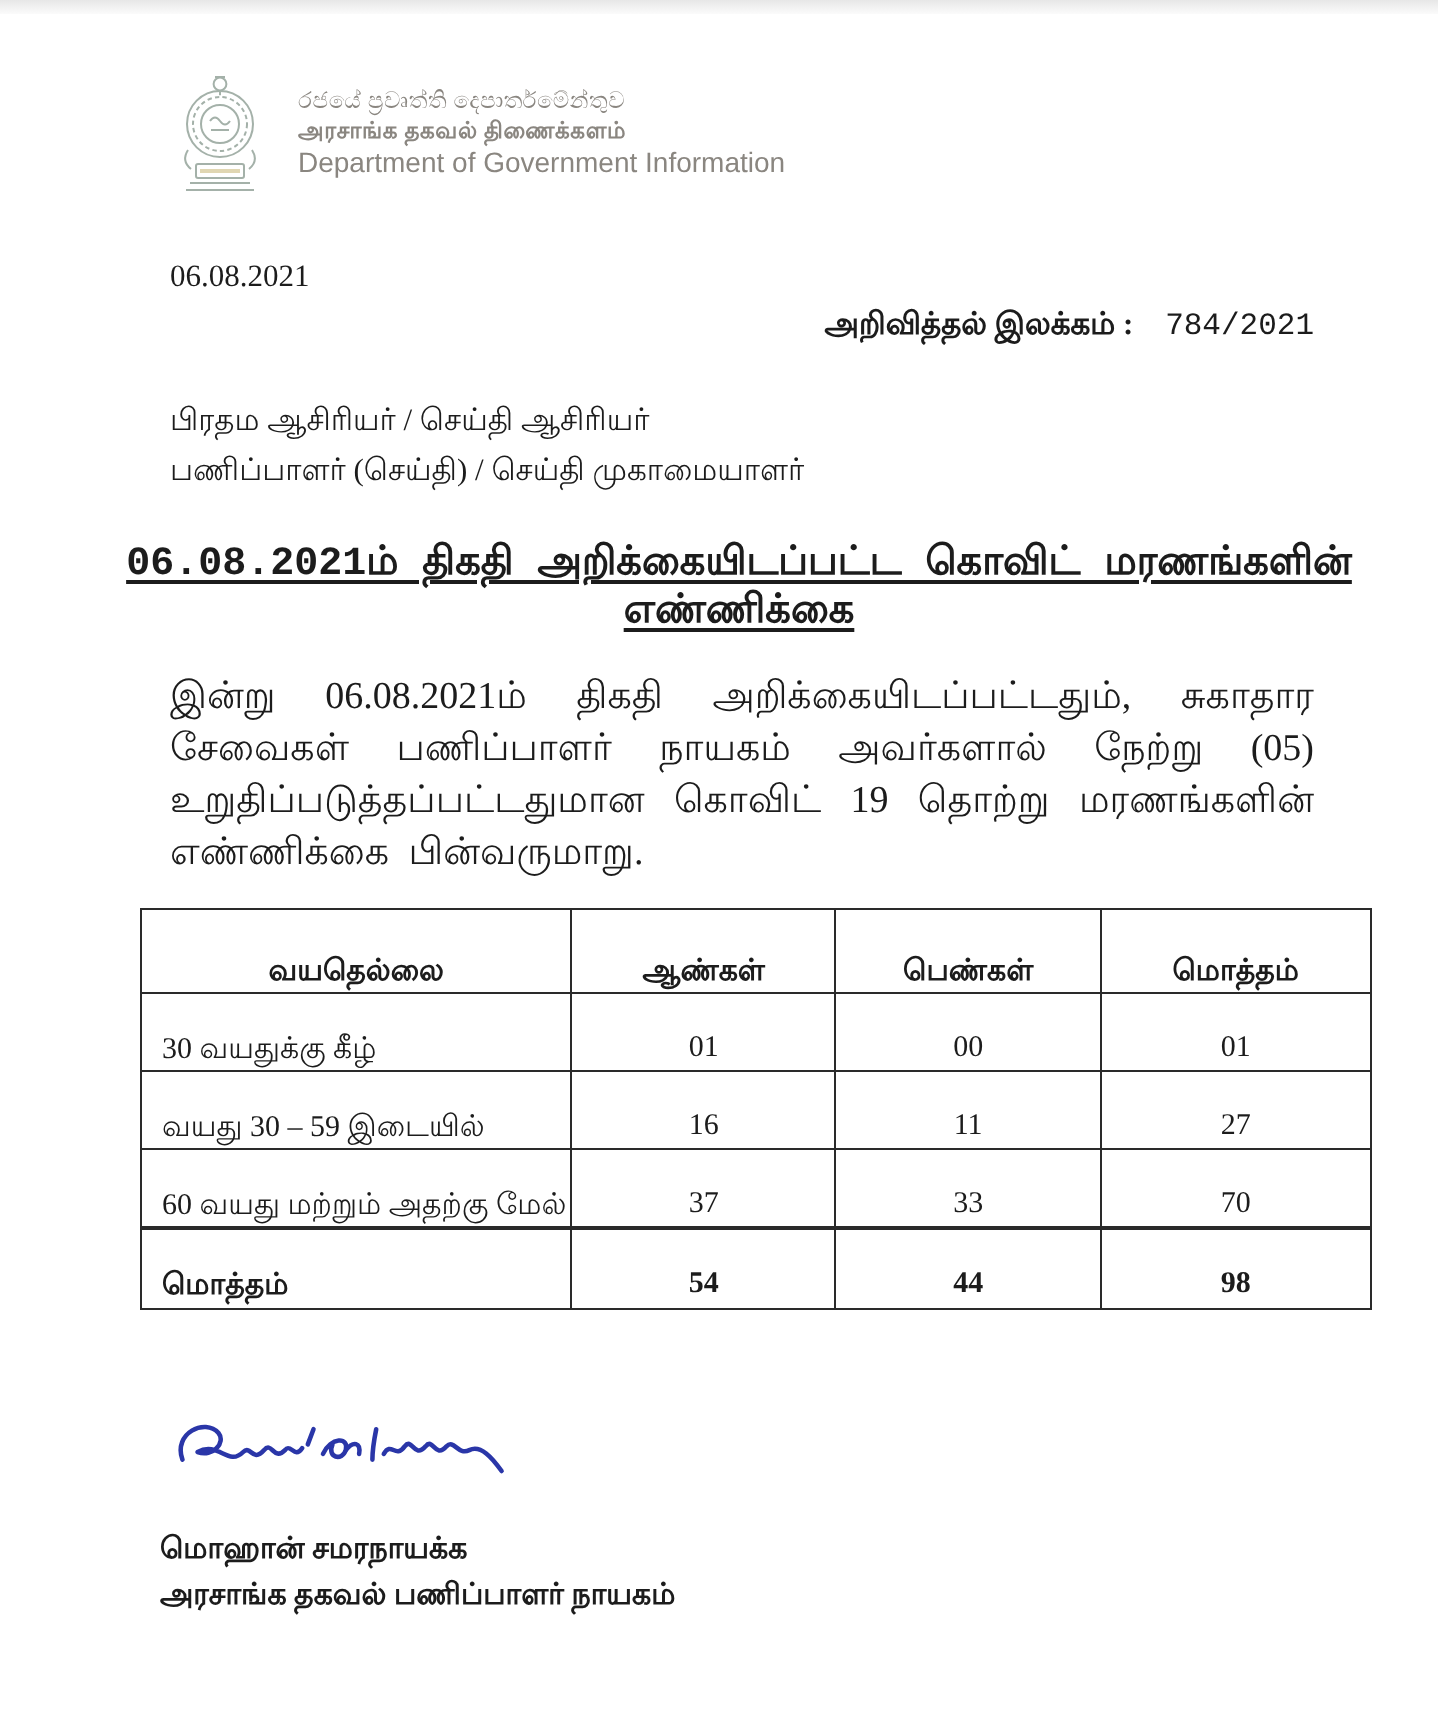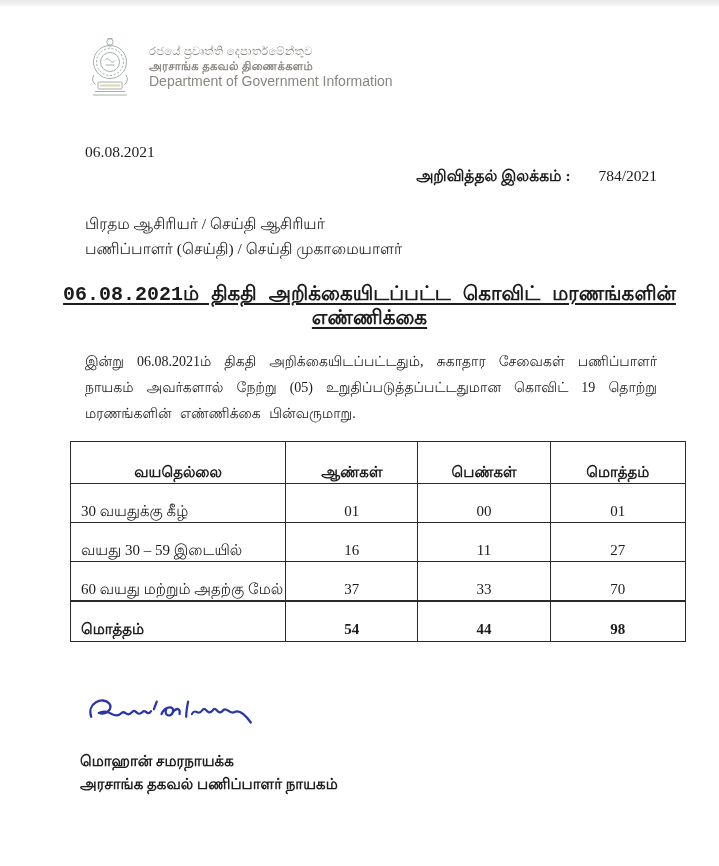--- a/index.html
+++ b/index.html
@@ -22,46 +22,46 @@
     display: flex;
     align-items: center;
     gap: 14px;
   }
   .emblem { width: 50px; height: 64px; flex: 0 0 auto; }
   .dept-names { color: #8a8680; }
   .dept-names .sin { font-size: 11.5px; line-height: 15px; letter-spacing: .3px; }
   .dept-names .tam { font-size: 11.5px; line-height: 15px; font-weight: bold; letter-spacing: .3px; }
   .dept-names .eng { font-size: 14px;  line-height: 14px; font-family: "Liberation Sans", sans-serif; }
   
-  .date-row { margin: 45px 0 0 85px; font-size: 15.5px; }
+  .date-row { margin: 32px 0 0 85px; font-size: 15.5px; }
   .notice-block {
     margin: 2px 62px 0 0;
     text-align: right;
     font-size: 15.5px;
     font-weight: bold;
     line-height: 26px;
   }
-  .notice-block .val { font-weight: normal; margin-left: 20px; }
+  .notice-block .val { font-weight: normal; margin-left: 8px; font-family: Liberation Mono, monospace; }
   .notice-block .lbl { margin-right: 4px; }
   
   .recipients { margin: 22px 0 0 85px; font-size: 15.5px; line-height: 25px; }
   
   .doc-title {
     margin: 22px 40px 0 60px;
     text-align: center;
     font-size: 20px;
     font-weight: bold;
     text-decoration: underline;
     text-underline-offset: 3px;
     font-family: Liberation Mono, monospace;
   }
   
   .body-par {
     margin: 18px 62px 0 85px;
-    font-size: 14px;
+    font-size: 19px;
     line-height: 26px;
     text-align: justify;
     word-spacing: 5px;
   }
   
   table.death-table {
     margin: 14px 0 0 70px;
     width: 616px;
     border-collapse: collapse;
     font-size: 15px;

